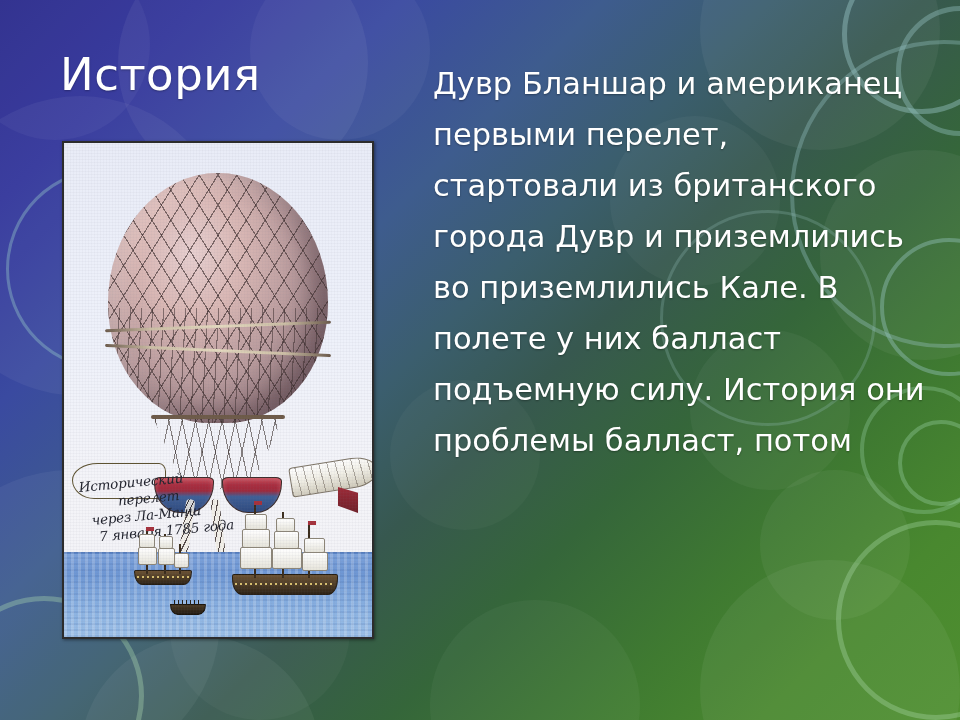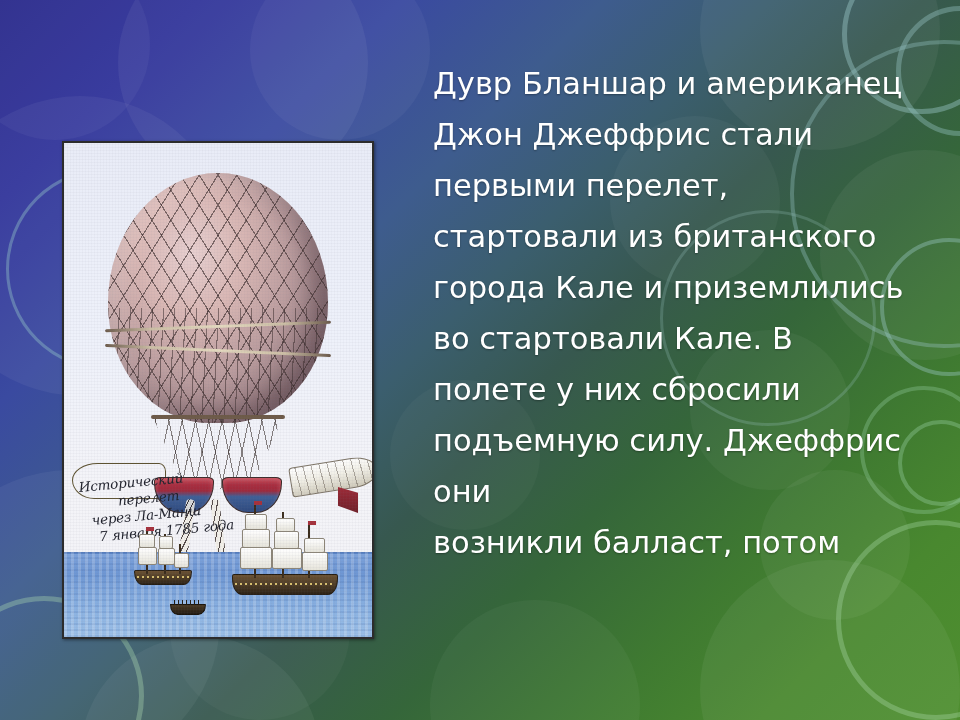--- a/index.html
+++ b/index.html
@@ -238,20 +238,21 @@
       <div class="bub" style="left: 700px; top: 560px; width: 260px; height: 260px; background: rgba(255, 255, 255, 0.055);"></div>
       <div class="bub" style="left: 430px; top: 600px; width: 210px; height: 210px; background: rgba(255, 255, 255, 0.04);"></div>
       <div class="bub" style="left: -80px; top: 470px; width: 300px; height: 300px; background: rgba(255, 255, 255, 0.05);"></div>
       <div class="bub" style="left: -56px; top: 596px; width: 190px; height: 190px; background: rgba(0, 0, 0, 0); border: 5px solid rgba(180, 225, 180, 0.34);"></div>
       <div class="bub" style="left: 80px; top: 636px; width: 240px; height: 240px; background: rgba(255, 255, 255, 0.05);"></div>
       <div class="bub" style="left: 170px; top: 540px; width: 180px; height: 180px; background: rgba(255, 255, 255, 0.035);"></div>
       <div class="bub" style="left: 390px; top: 380px; width: 150px; height: 150px; background: rgba(255, 255, 255, 0.03);"></div>
       <div class="bub" style="left: -40px; top: -50px; width: 190px; height: 190px; background: rgba(255, 255, 255, 0.043);"></div>
     </div>
 
+  <div id="title">История</div>
 
   <div id="picture-frame">
     <div id="engraving">
 
       <div class="balloon-env">
         <div class="net"></div>
         <div class="net-v"></div>
         <div class="hoop h1"></div>
         <div class="hoop h2"></div>
       </div>
@@ -313,23 +314,22 @@
       </div>
 
       <div class="rowboat" style="left:106px;bottom:22px;"></div>
 
       <div id="grain"></div>
     </div>
   </div>
 
   <div id="body-text">
       <p>Дувр Бланшар и американец</p>
-      <p>Джон Джеффрис стали</p>
       <p>первыми перелет,</p>
       <p>стартовали из британского</p>
-      <p>города Кале и приземлились</p>
-      <p>во стартовали Кале. В</p>
-      <p>полете у них сбросили</p>
-      <p>подъемную силу. Джеффрис они</p>
-      <p>возникли балласт, потом</p>
+      <p>города Дувр и приземлились</p>
+      <p>во приземлились Кале. В</p>
+      <p>полете у них балласт</p>
+      <p>подъемную силу. История они</p>
+      <p>проблемы балласт, потом</p>
     </div>
 
 </div>
 
 </body></html>

